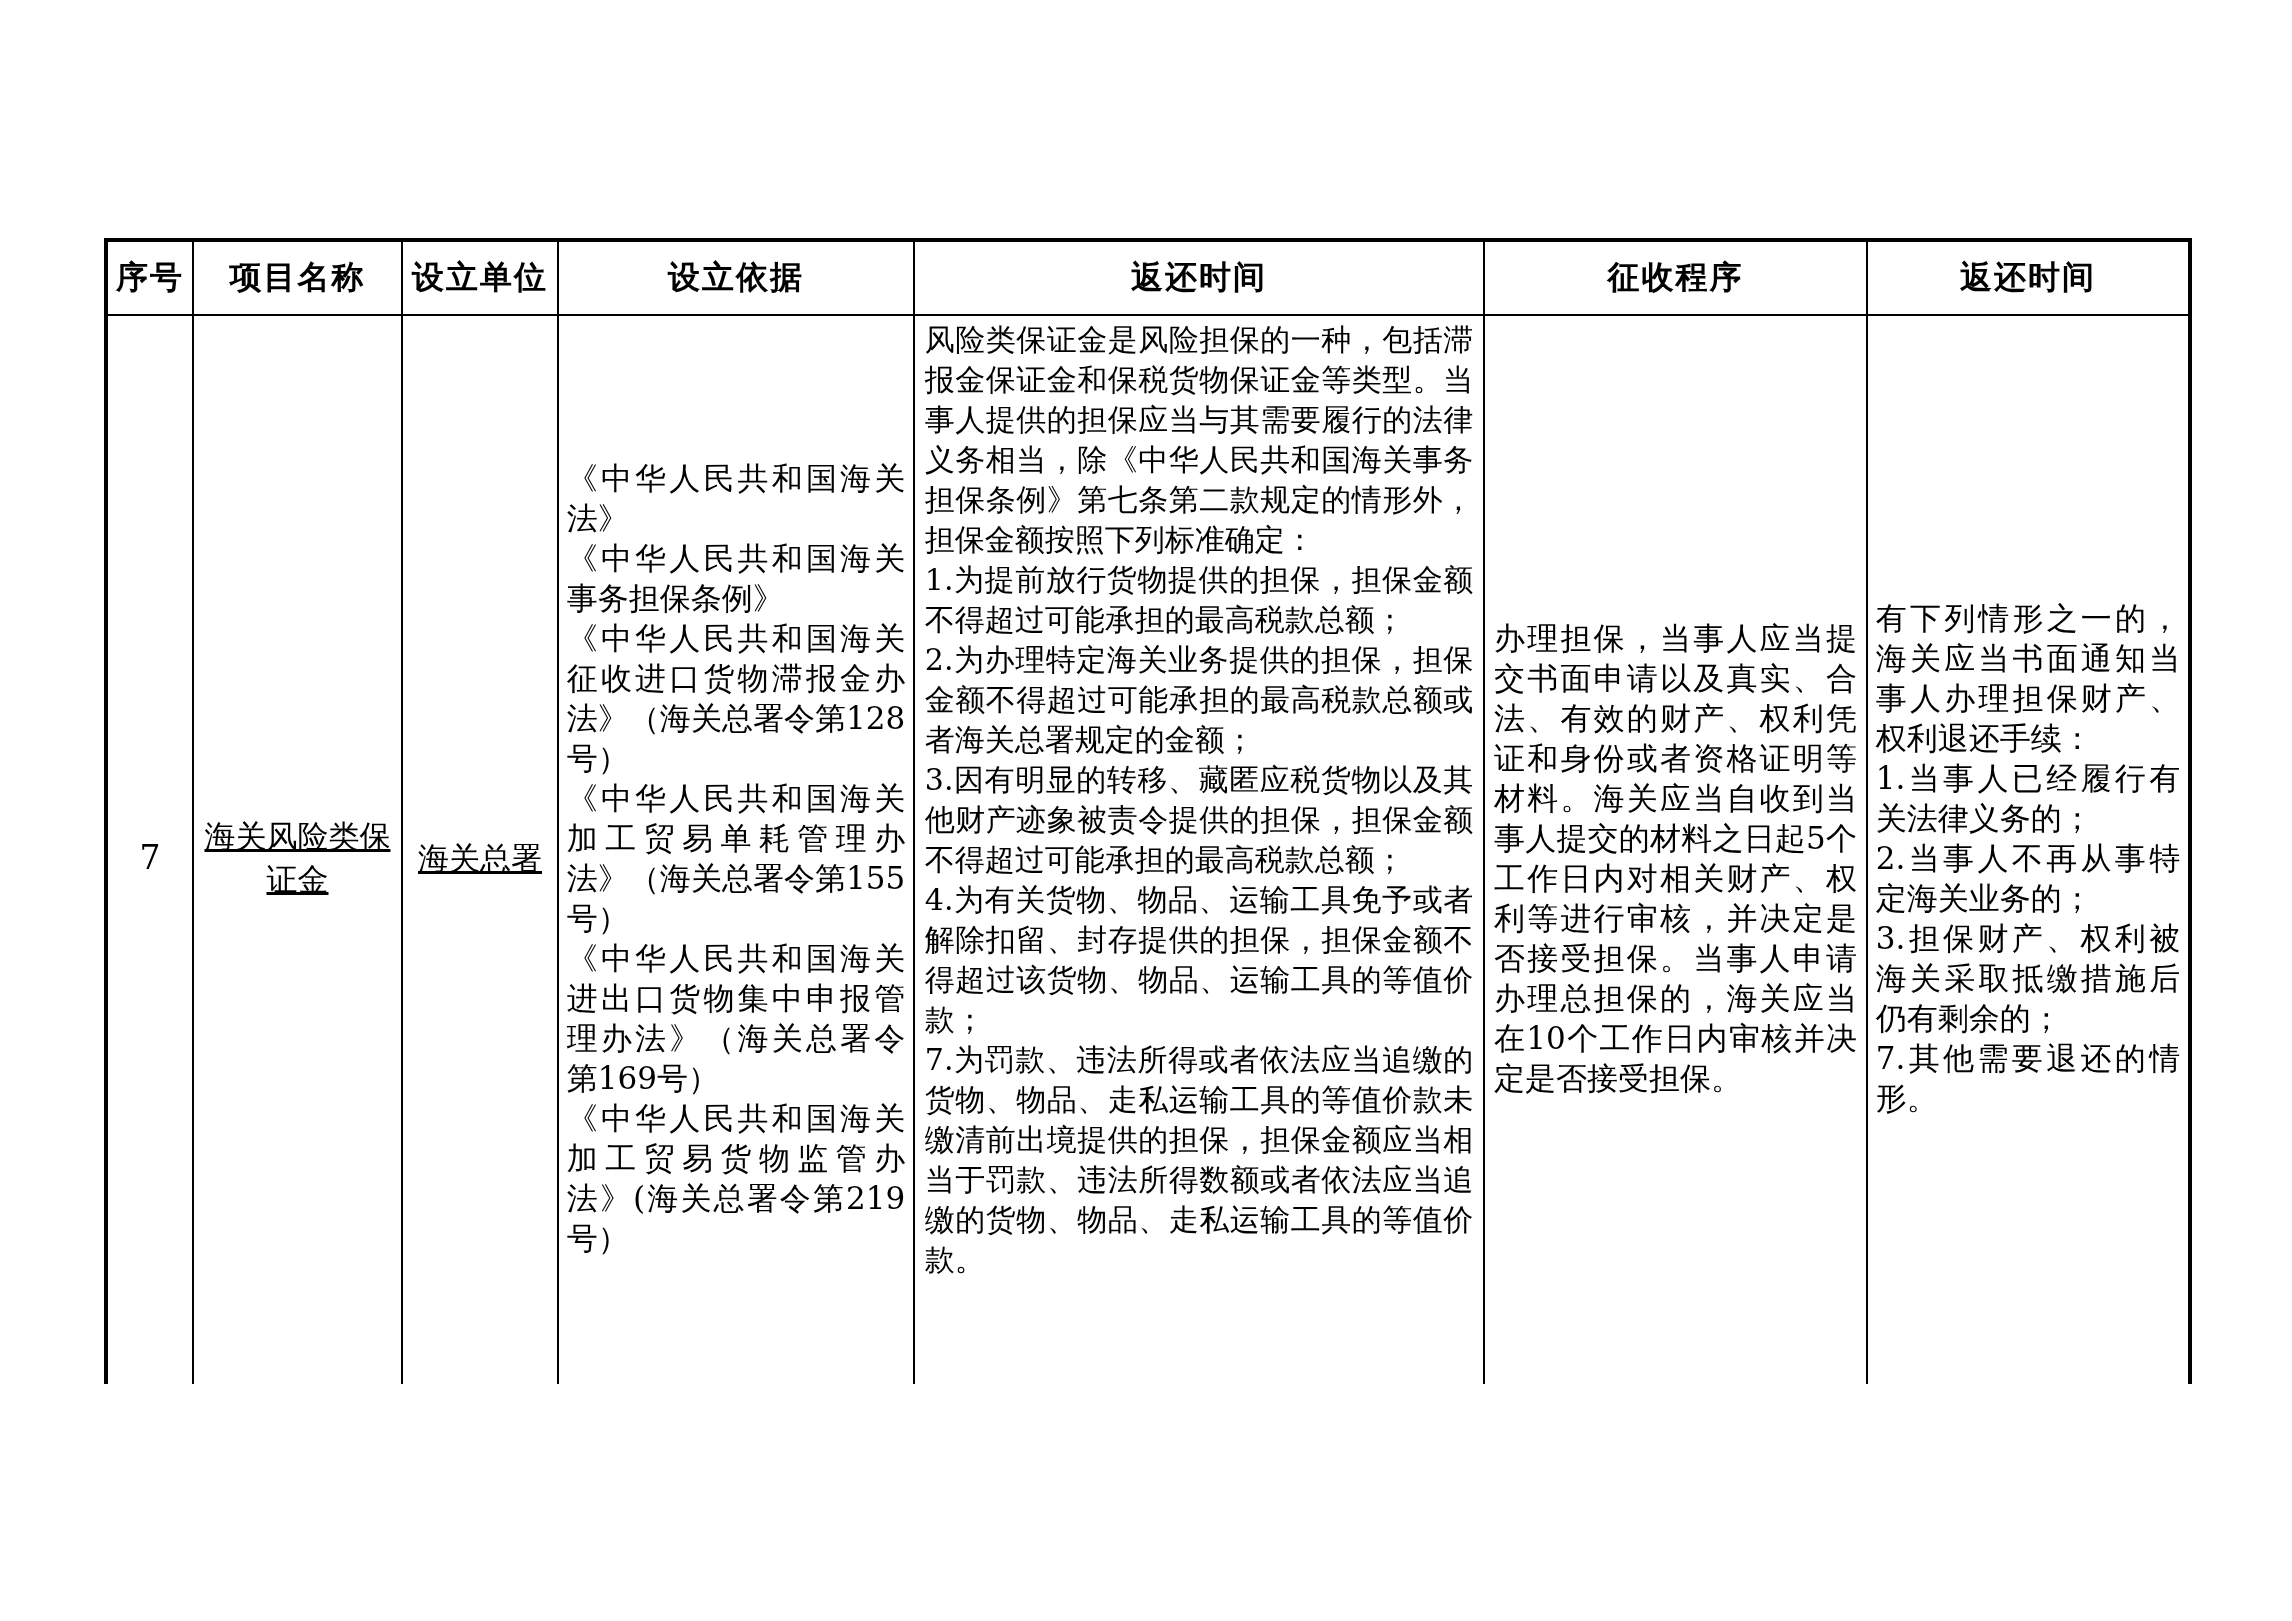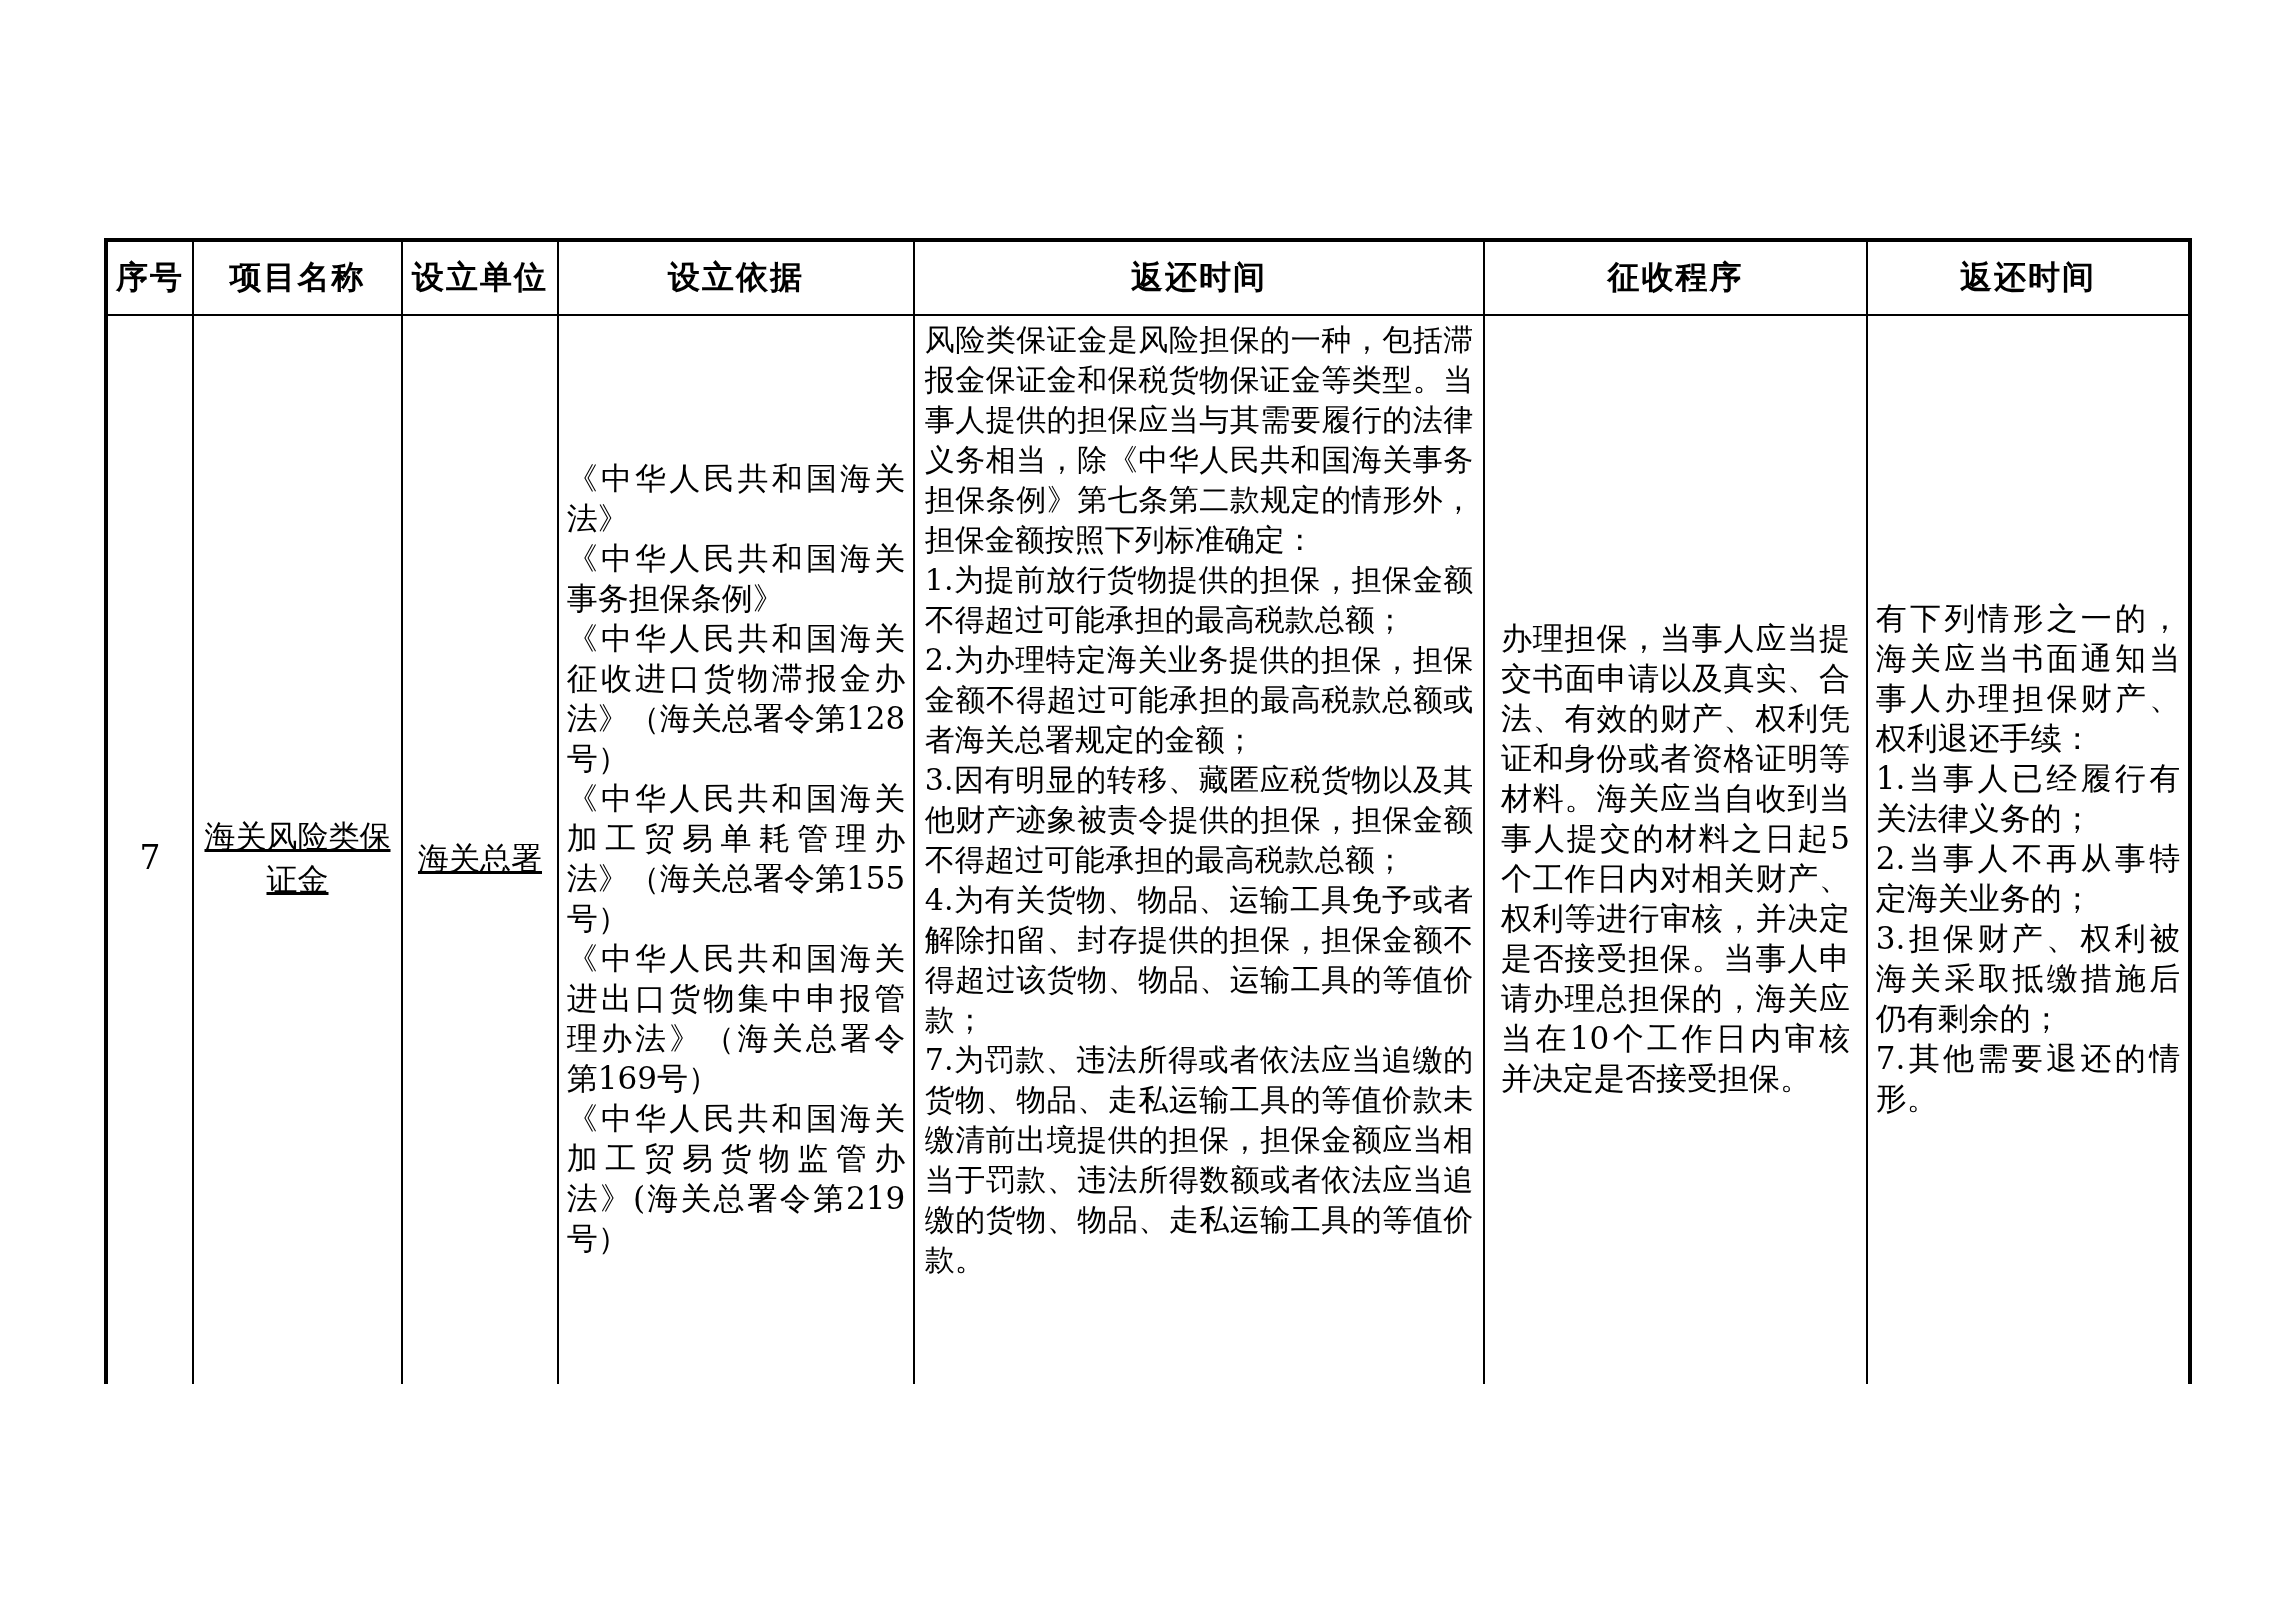--- a/index.html
+++ b/index.html
@@ -70,21 +70,21 @@
   }
   td.cell-standard {
     vertical-align: top;
     text-align: justify;
     font-size: 30px;
     padding: 3.9px 9.8px 0 9.8px;
     margin-top: 29px;
   }
   td.cell-procedure {
     text-align: justify;
-    padding: 0 16px;
+    padding: 0 9px;
   }
   td.cell-refund {
     text-align: justify;
     padding: 0 7.8px;
   }
   .doc-table p {
     margin: 0;
     padding: 0;
   }
   .page-footer {

